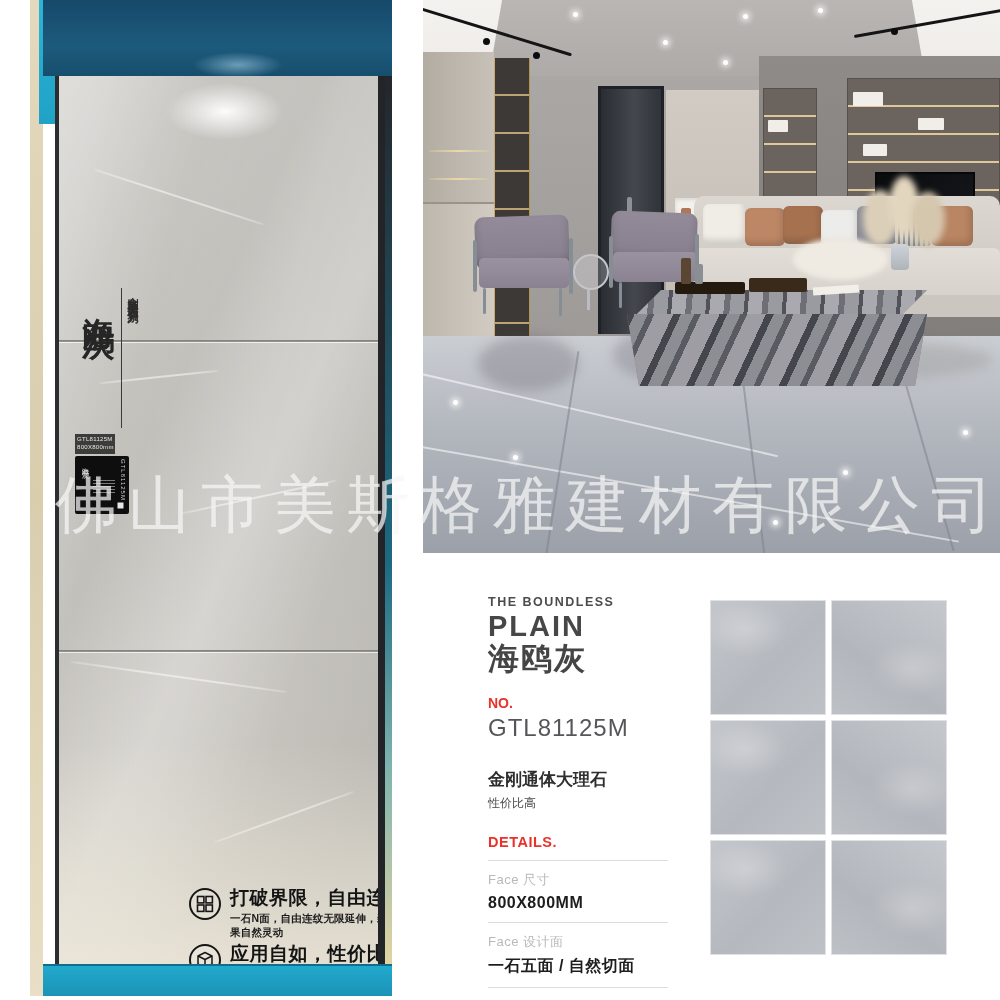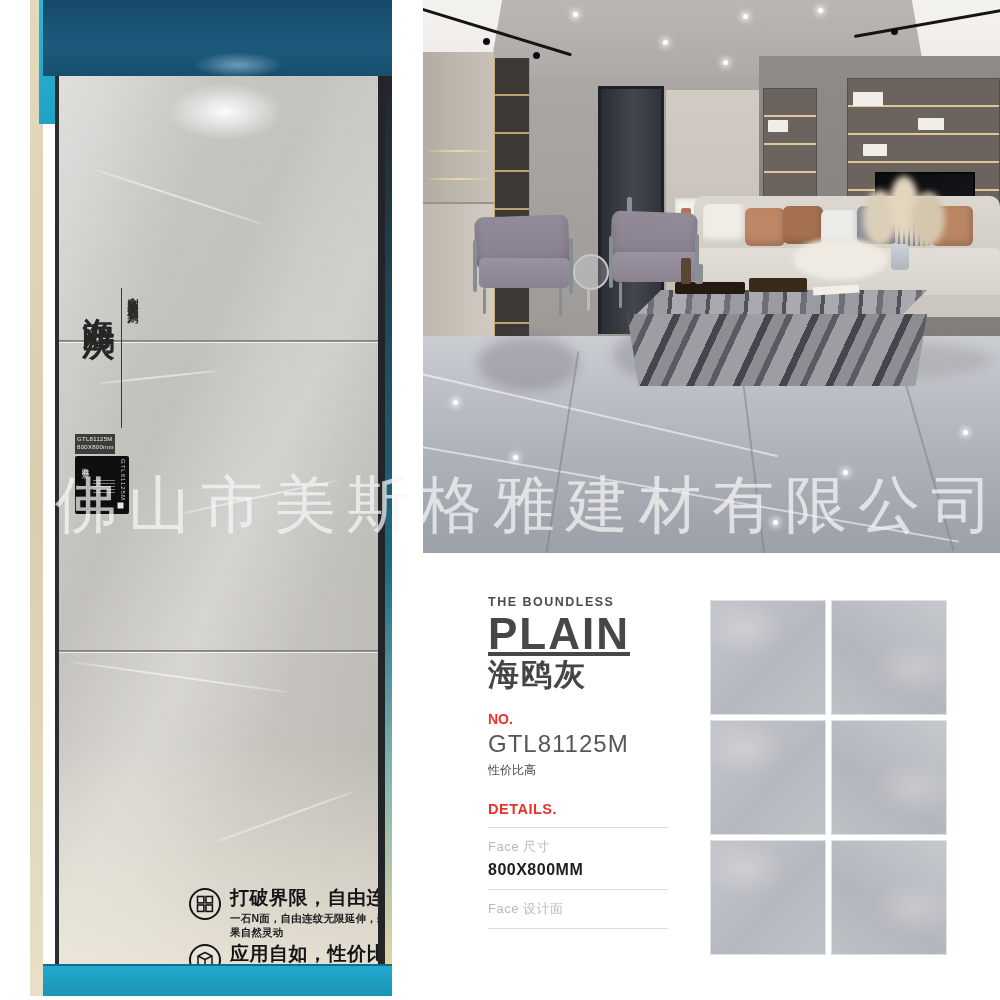--- a/index.html
+++ b/index.html
@@ -85,21 +85,21 @@
   .pampas{background:#dccfb9;border-radius:50%;filter:blur(3px);}
 
   
   .watermark{left:55px;top:462px;width:900px;height:86px;display:flex;align-items:center;
     font-size:62px;letter-spacing:11px;color:rgba(255,255,255,.62);white-space:nowrap;font-weight:400;
     text-shadow:0 0 1px rgba(200,200,200,.3);z-index:50;}
 
   
   .dp-col{left:488px;top:595px;width:195px;}
   .dp-boundless{font-size:12.5px;font-weight:700;letter-spacing:1.5px;color:#4c4c4c;}
-  .dp-plain{font-size:44px;font-weight:700;letter-spacing:2px;color:#474747;line-height:1.05;margin-top:2px;text-decoration:underline;}
+  .dp-plain{font-size:29px;font-weight:700;letter-spacing:2px;color:#474747;line-height:1.05;margin-top:2px;}
   .dp-name{font-size:31px;font-weight:700;color:#454545;line-height:1.15;letter-spacing:2px;}
   .dp-no{font-size:14px;font-weight:700;color:#e8322a;margin-top:18px;}
   .dp-code{font-size:24px;color:#56565a;letter-spacing:1px;margin-top:3px;}
   .dp-cat{font-size:17px;font-weight:700;color:#2e2e2e;margin-top:26px;}
   .dp-catsub{font-size:12px;color:#4a4a4a;margin-top:4px;}
   .dp-details{font-size:14.5px;font-weight:700;color:#e8322a;margin-top:22px;letter-spacing:.5px;}
   .dp-divider{width:180px;height:1px;background:#ddd;margin-top:10px;}
   .spec-label{font-size:13px;color:#b9b9b9;letter-spacing:.5px;margin-top:10px;}
   .spec-value{font-size:16px;font-weight:800;color:#1d1d1d;letter-spacing:.5px;margin-top:5px;}
   .swatch-grid{left:710px;top:600px;width:237px;display:grid;grid-template-columns:repeat(2,116px);grid-auto-rows:115px;gap:5px;}
@@ -285,29 +285,31 @@
   </div>
 
   <div class="abs watermark">佛山市美斯格雅建材有限公司</div>
 
   <div class="abs dp-col">
     <div class="dp-boundless">THE BOUNDLESS</div>
     <div class="dp-plain">PLAIN</div>
     <div class="dp-name">海鸥灰</div>
     <div class="dp-no">NO.</div>
     <div class="dp-code">GTL81125M</div>
+    <div class="dp-cat">金刚通体大理石</div>
     <div class="dp-catsub">性价比高</div>
     <div class="dp-details">DETAILS.</div>
 
     <div class="dp-divider"></div>
     <div class="spec-label">Face 尺寸</div>
     <div class="spec-value">800X800MM</div>
 
     <div class="dp-divider"></div>
     <div class="spec-label">Face 设计面</div>
+    <div class="spec-value">一石五面 / 自然切面</div>
 
     <div class="dp-divider"></div>
 
   </div>
 
   <div class="abs swatch-grid">
     <div class="swatch"></div>
     <div class="swatch"></div>
     <div class="swatch"></div>
     <div class="swatch"></div>

